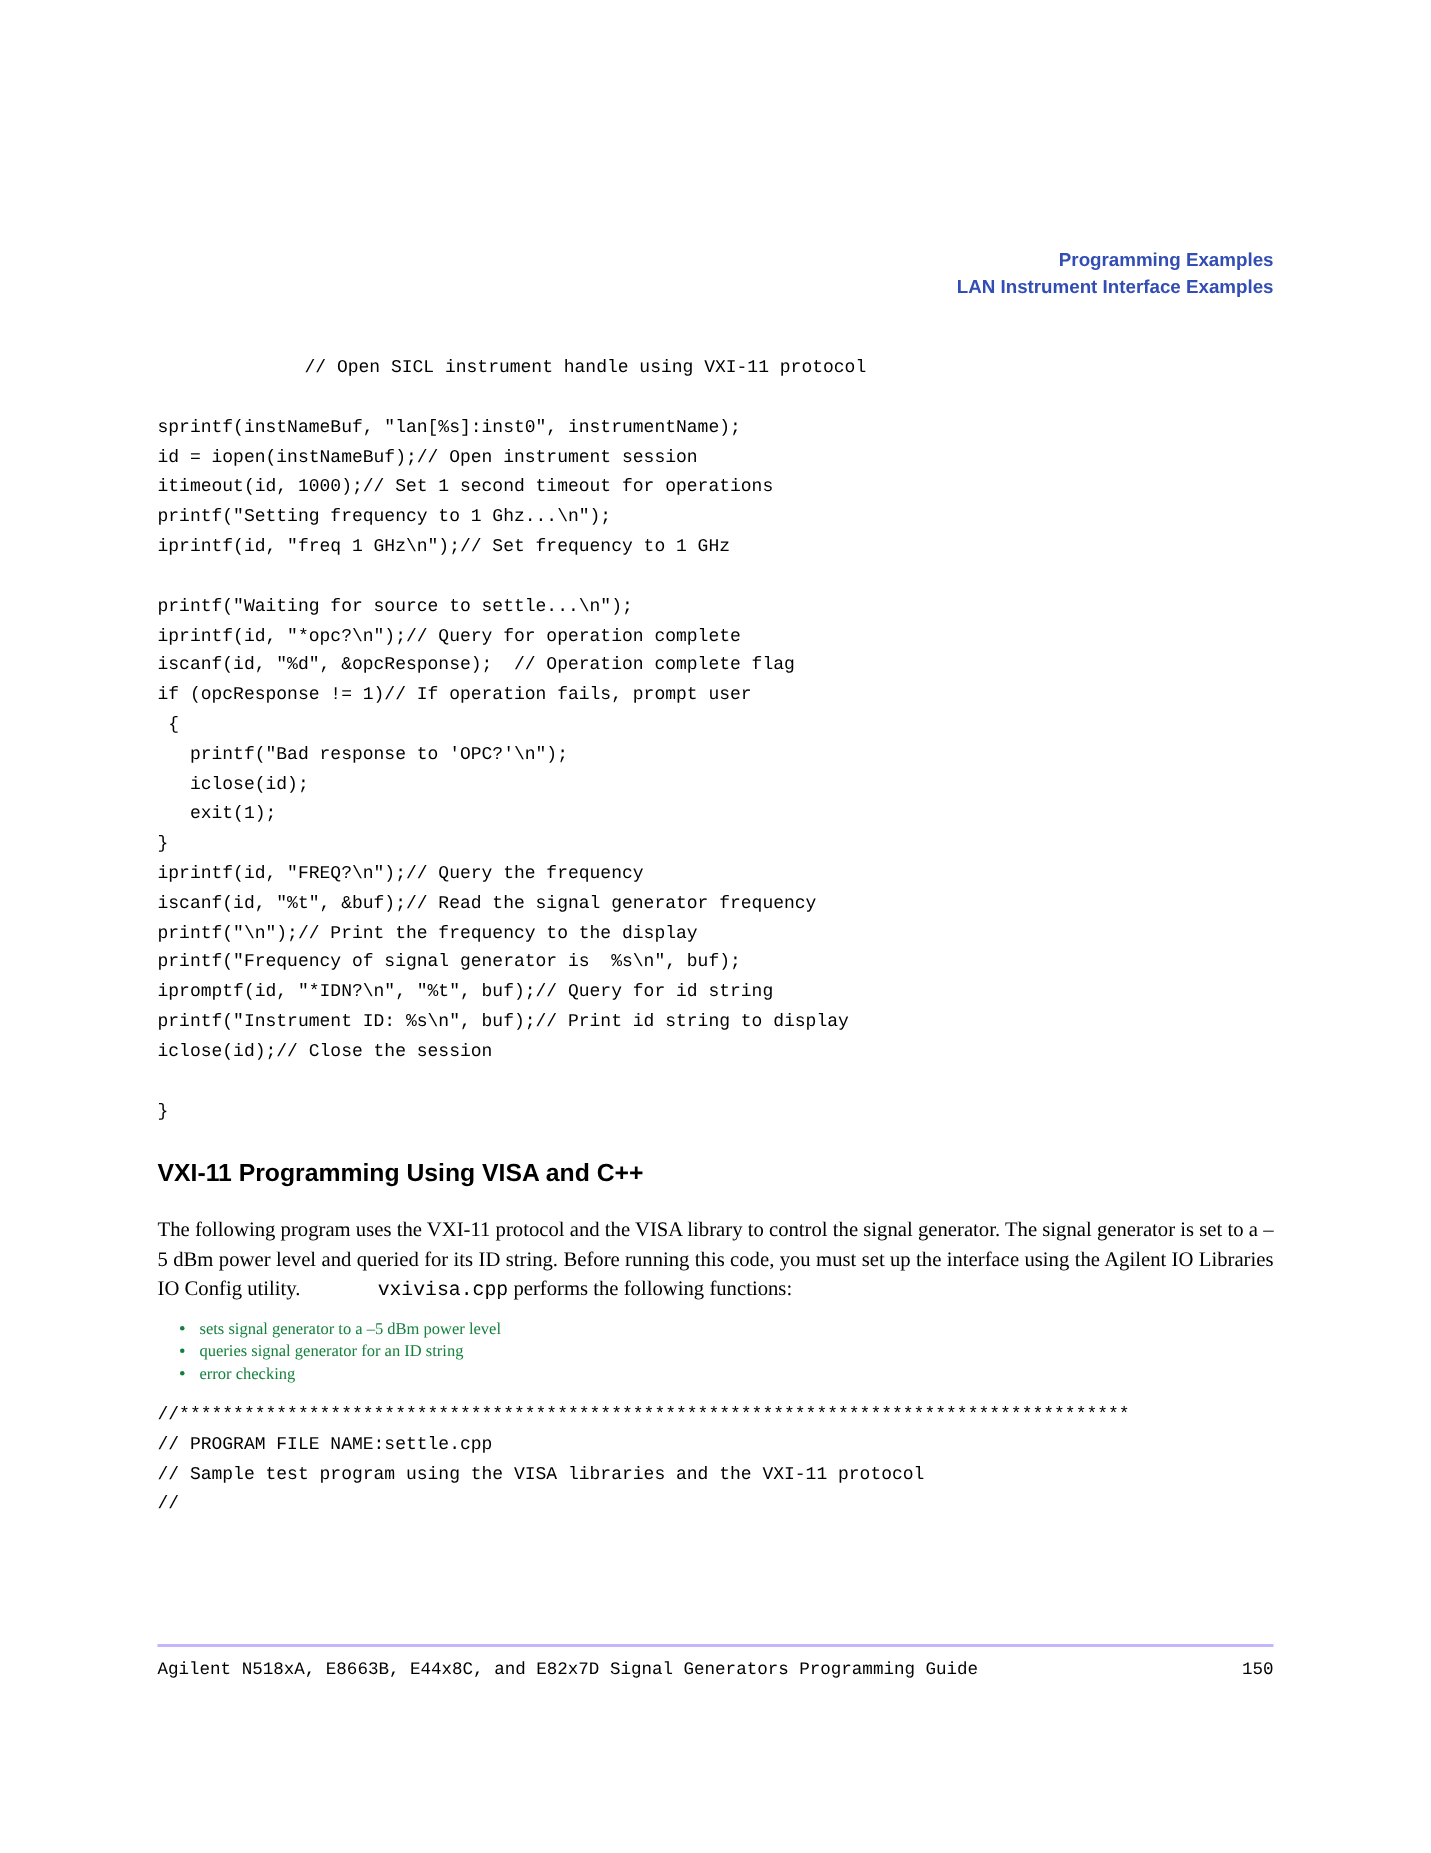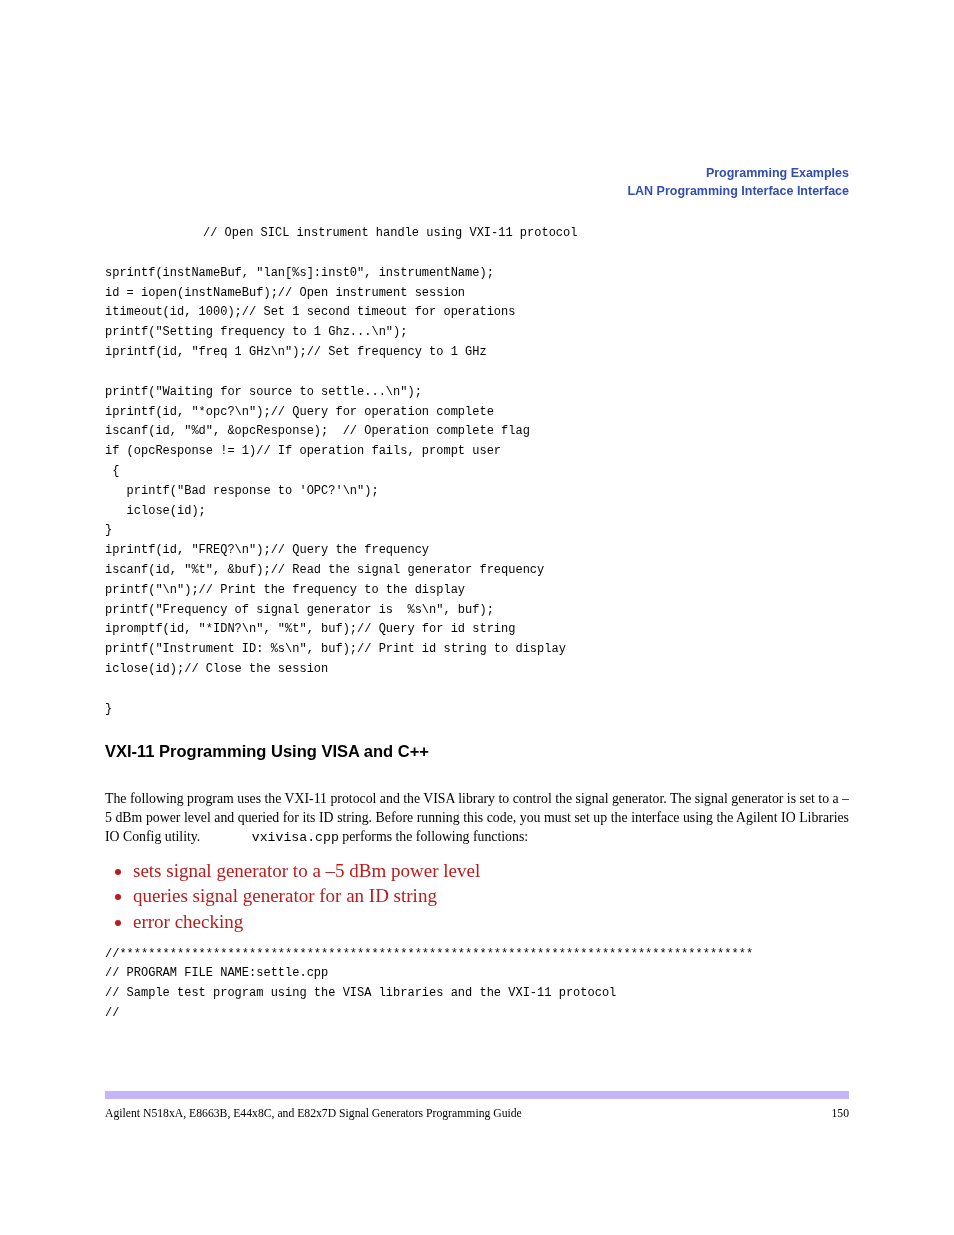--- a/index.html
+++ b/index.html
@@ -13,101 +13,102 @@
   .page {
     padding: 165px 105px 0 105px;
   }
   .header {
     text-align: right;
     color: #324db3;
     font-family: Arial, Helvetica, sans-serif;
     font-weight: bold;
     font-size: 12.5px;
     line-height: 1.4;
-    margin-bottom: 24px;
+    margin-bottom: 36px;
   }
   .code-block {
     font-family: 'Courier New', Courier, monospace;
     font-size: 12px;
     line-height: 1.65;
     color: #000;
     white-space: pre;
   }
   .code-indent1 { padding-left: 98px; }
   .code-noindent { padding-left: 0; }
   .heading {
     font-family: Arial, Helvetica, sans-serif;
     font-weight: bold;
     font-size: 16.5px;
     color: #000;
     margin-top: 22px;
-    margin-bottom: 28px;
+    margin-bottom: 18px;
   }
   .body-text {
     font-family: Georgia, 'Century Schoolbook', serif;
     font-size: 13.8px;
     line-height: 1.4;
     text-align: justify;
     margin-bottom: 10px;
     color: #000;
   }
   .mono-inline {
     font-family: 'Courier New', Courier, monospace;
     font-size: 13.2px;
     margin-left: 48px;
   }
   ul.bullets {
     list-style: disc;
     margin: 2px 0 10px 28px;
   }
   ul.bullets li {
     font-family: Georgia, 'Century Schoolbook', serif;
-    font-size: 19px;
+    font-size: 11px;
     line-height: 1.35;
-    color: #b91c1c;
+    color: #15803d;
   }
   .footer {
     position: absolute;
     left: 105px;
     right: 105px;
     bottom: 115px;
-    border-top: 8px solid #c4b5fd;
+    border-top: 2px solid #c4b5fd;
     padding-top: 8px;
     display: flex;
     justify-content: space-between;
-    font-family: Liberation Serif, serif;
+    font-family: Liberation Mono, monospace;
     font-size: 11.7px;
     color: #000;
   }
 </style>
 </head>
 <body>
 
 <div class="page">
 
   <div class="header">
     <div>Programming Examples</div>
-    <div>LAN Programming Interface Interface</div>
+    <div>LAN Instrument Interface Examples</div>
   </div>
 
   <div class="code-block code-indent1">// Open SICL instrument handle using VXI-11 protocol</div>
   <div class="code-block" style="height:20px"></div>
   <div class="code-block code-noindent">sprintf(instNameBuf, "lan[%s]:inst0", instrumentName);</div>
   <div class="code-block code-noindent">id = iopen(instNameBuf);// Open instrument session</div>
   <div class="code-block code-noindent">itimeout(id, 1000);// Set 1 second timeout for operations</div>
   <div class="code-block code-noindent">printf("Setting frequency to 1 Ghz...\n");</div>
   <div class="code-block code-noindent">iprintf(id, "freq 1 GHz\n");// Set frequency to 1 GHz</div>
   <div class="code-block" style="height:20px"></div>
   <div class="code-block code-noindent">printf("Waiting for source to settle...\n");</div>
   <div class="code-block code-noindent">iprintf(id, "*opc?\n");// Query for operation complete</div>
   <div class="code-block code-noindent">iscanf(id, "%d", &amp;opcResponse);  // Operation complete flag</div>
   <div class="code-block code-noindent">if (opcResponse != 1)// If operation fails, prompt user</div>
   <div class="code-block code-noindent"> {</div>
   <div class="code-block code-noindent">   printf("Bad response to 'OPC?'\n");</div>
   <div class="code-block code-noindent">   iclose(id);</div>
+  <div class="code-block code-noindent">   exit(1);</div>
   <div class="code-block code-noindent">}</div>
   <div class="code-block code-noindent">iprintf(id, "FREQ?\n");// Query the frequency</div>
   <div class="code-block code-noindent">iscanf(id, "%t", &amp;buf);// Read the signal generator frequency</div>
   <div class="code-block code-noindent">printf("\n");// Print the frequency to the display</div>
   <div class="code-block code-noindent">printf("Frequency of signal generator is  %s\n", buf);</div>
   <div class="code-block code-noindent">ipromptf(id, "*IDN?\n", "%t", buf);// Query for id string</div>
   <div class="code-block code-noindent">printf("Instrument ID: %s\n", buf);// Print id string to display</div>
   <div class="code-block code-noindent">iclose(id);// Close the session</div>
   <div class="code-block" style="height:20px"></div>
   <div class="code-block code-noindent">}</div>

